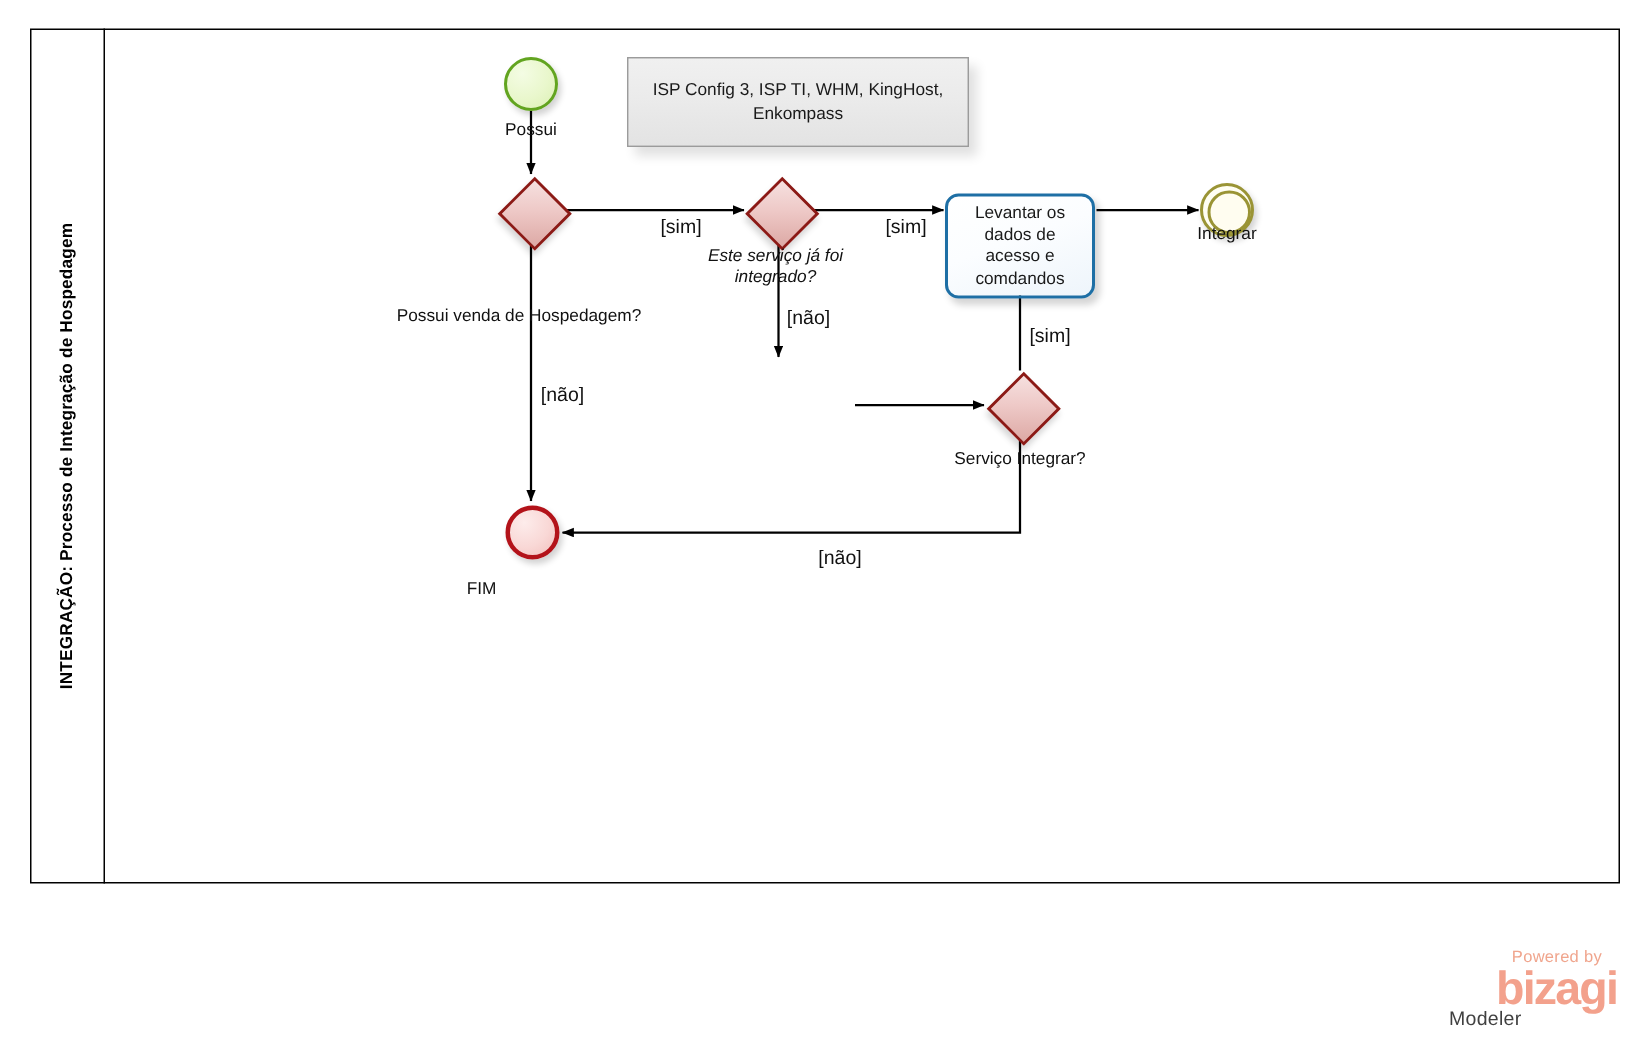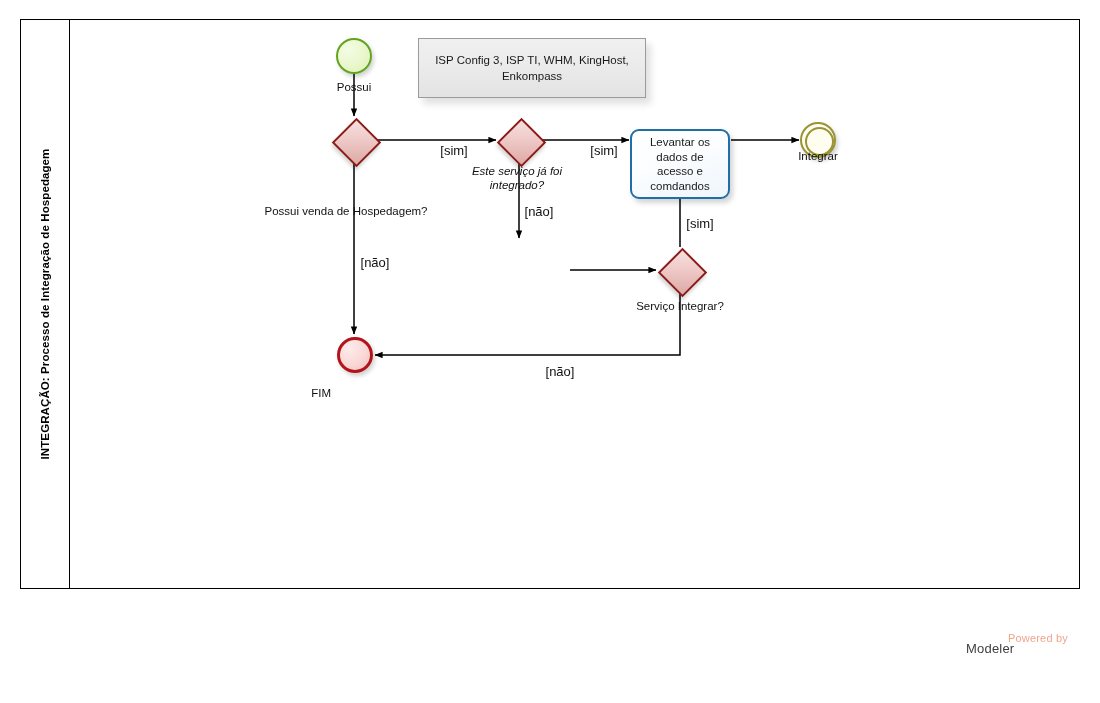--- a/index.html
+++ b/index.html
@@ -274,16 +274,17 @@
 
   <div class="flow-label" style="left:424px; top:144px; width:60px;">[sim]</div>
   <div class="flow-label" style="left:345px; top:256px; width:60px;">[não]</div>
   <div class="flow-label" style="left:574px; top:144px; width:60px;">[sim]</div>
   <div class="flow-label" style="left:509px; top:205px; width:60px;">[não]</div>
   <div class="flow-label" style="left:670px; top:217px; width:60px;">[sim]</div>
   <div class="flow-label" style="left:530px; top:365px; width:60px;">[não]</div>
 
   <div class="logo">
     <div class="logo-powered">Powered by</div>
+    <div class="logo-word">bizagi</div>
     <div class="logo-modeler">Modeler</div>
   </div>
 
 </div>
 
 </body></html>

